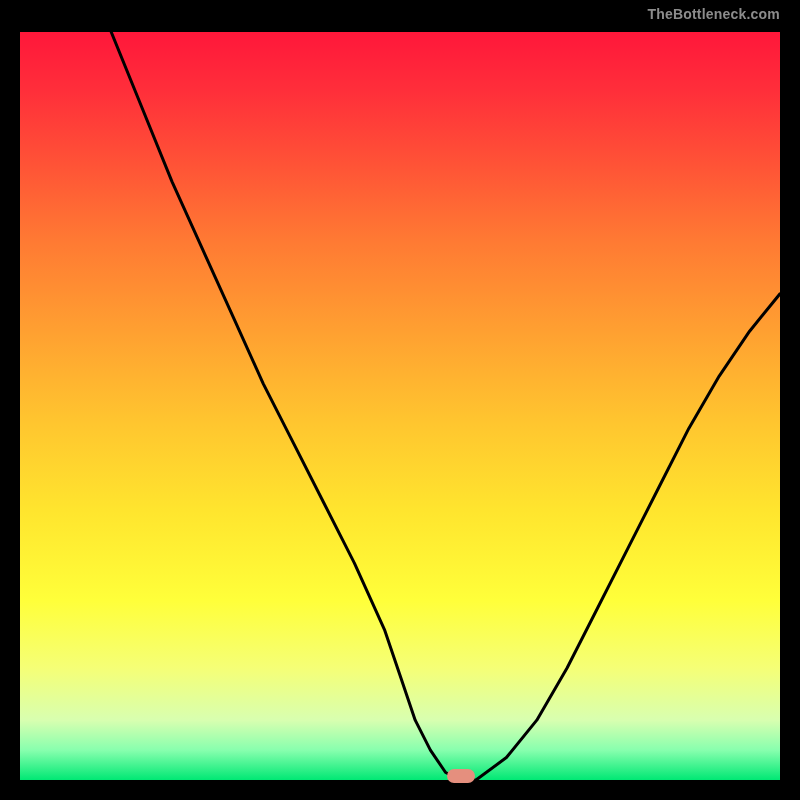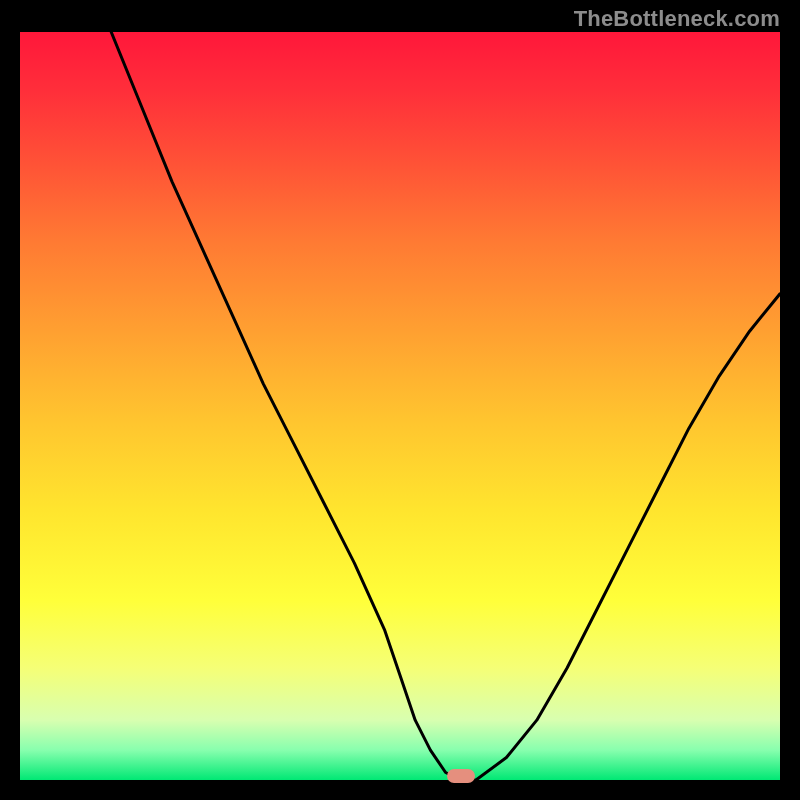--- a/index.html
+++ b/index.html
@@ -34,21 +34,21 @@
       #d8ffb0 92%,
       #88ffae 96%,
       #00e874 100%
     );
   }
   .attribution {
     position: absolute;
     top: 6px;
     right: 20px;
     font-family: Arial, Helvetica, sans-serif;
-    font-size: 22px;
+    font-size: 14px;
     font-weight: bold;
     color: #8c8c8c;
     letter-spacing: 0.2px;
   }
   .curve {
     position: absolute;
     left: 0;
     top: 0;
     width: 760px;
     height: 748px;

